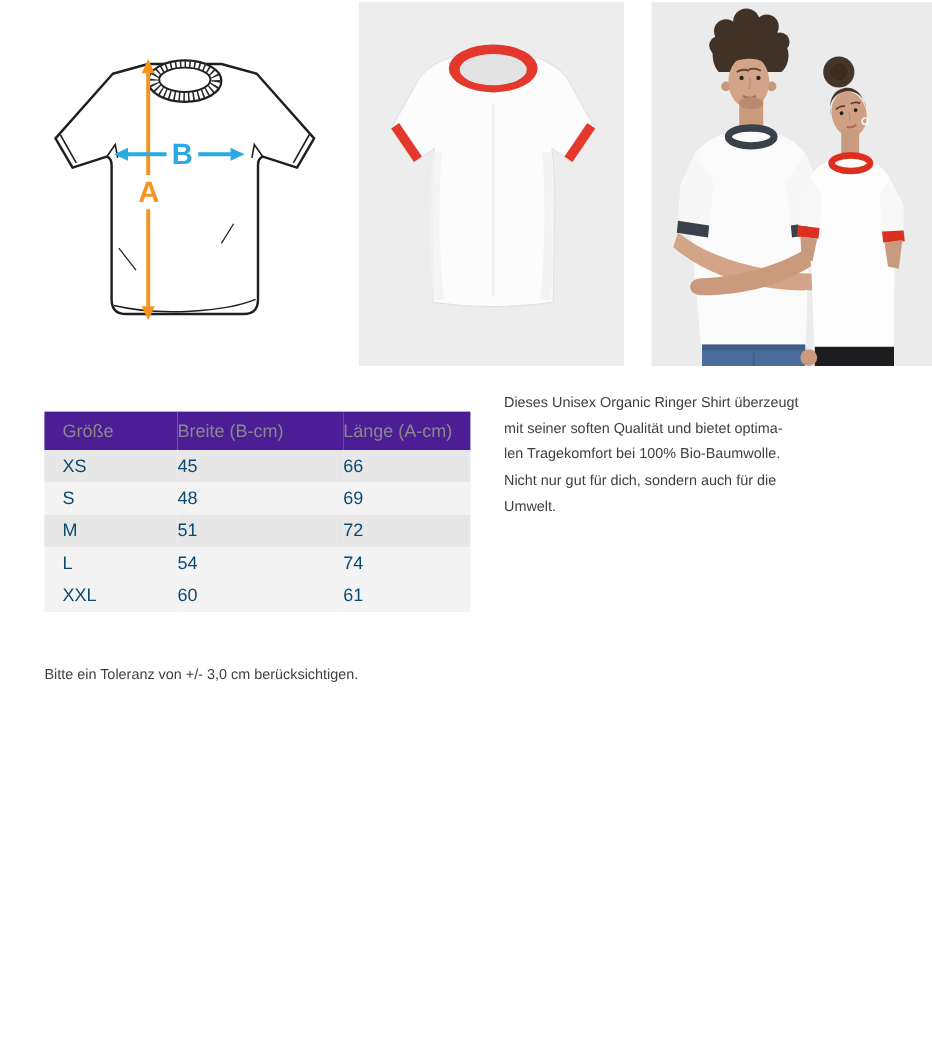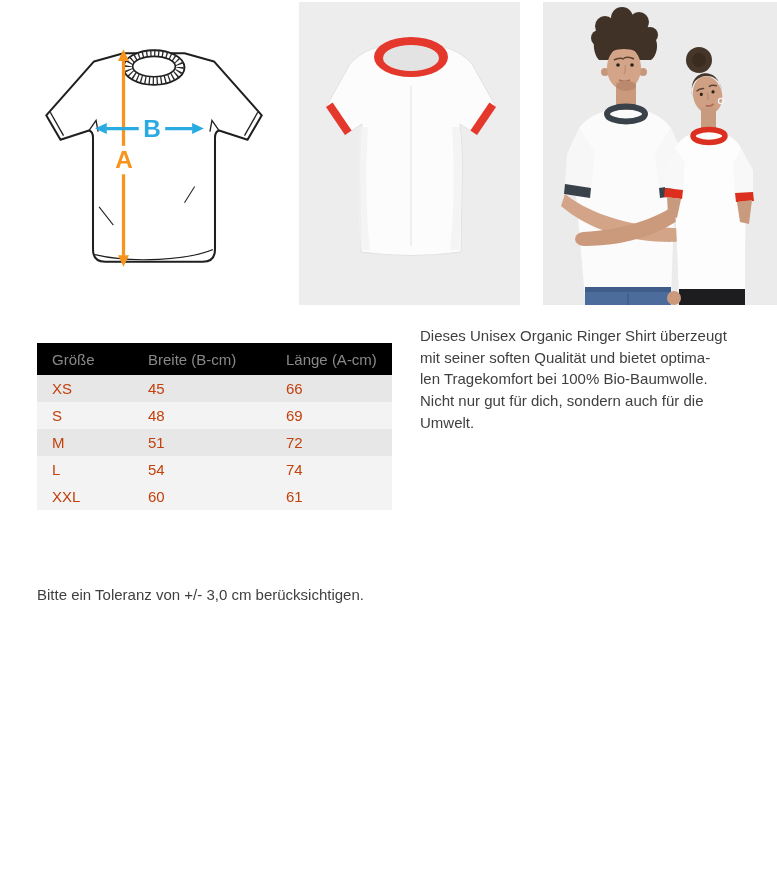--- a/index.html
+++ b/index.html
@@ -8,31 +8,31 @@
 
   figure{margin:0;padding:0;}
   .diagram-panel{position:absolute;left:36px;top:34px;width:236px;height:244px;background:#fff;}
   .product-panel{position:absolute;left:299px;top:2px;width:221px;height:303px;background:#ededed;}
   .models-panel{position:absolute;left:543px;top:2px;width:234px;height:303px;background:#ebebeb;overflow:hidden;}
   .diagram-panel svg,.product-panel svg,.models-panel svg{display:block;width:100%;height:100%;}
 
   
   .size-col{position:absolute;left:37px;top:343px;width:355px;}
   table.size-table{width:355px;border-collapse:collapse;font-size:15px;table-layout:fixed;}
-  table.size-table th{background:#000000;color:#898989;font-weight:400;text-align:left;height:32px;padding:0;}
-  table.size-table td{color:#c2410c;height:27px;padding:0;}
+  table.size-table th{background:#4c1d95;color:#898989;font-weight:400;text-align:left;height:32px;padding:0;}
+  table.size-table td{color:#0c4a6e;height:27px;padding:0;}
   table.size-table th:nth-child(1),table.size-table td:nth-child(1){width:111px;padding-left:15px;box-sizing:border-box;}
   table.size-table th:nth-child(2),table.size-table td:nth-child(2){width:138px;}
   tr.band-dark td{background:#e7e7e7;}
   tr.band-light td{background:#f3f3f3;}
 
-  .tolerance-note{position:absolute;left:37px;top:571px;width:380px;font-size:15px;color:#3f3f3f;}
+  .tolerance-note{position:absolute;left:37px;top:543px;width:380px;font-size:12px;color:#3f3f3f;}
 
   
-  .desc-col{position:absolute;left:420px;top:325px;width:357px;color:#3f3f3f;font-size:15px;line-height:21.7px;}
+  .desc-col{position:absolute;left:420px;top:325px;width:357px;color:#3f3f3f;font-size:12px;line-height:21.7px;}
   .desc-col p{margin:0 0 21.7px 0;white-space:pre-line;}
   .desc-col .details{margin:0;white-space:pre-wrap;}
 </style>
 </head>
 <body>
 
 <div class="page">
 
   <figure class="diagram-panel">
     <svg viewBox="0 0 232 240">

